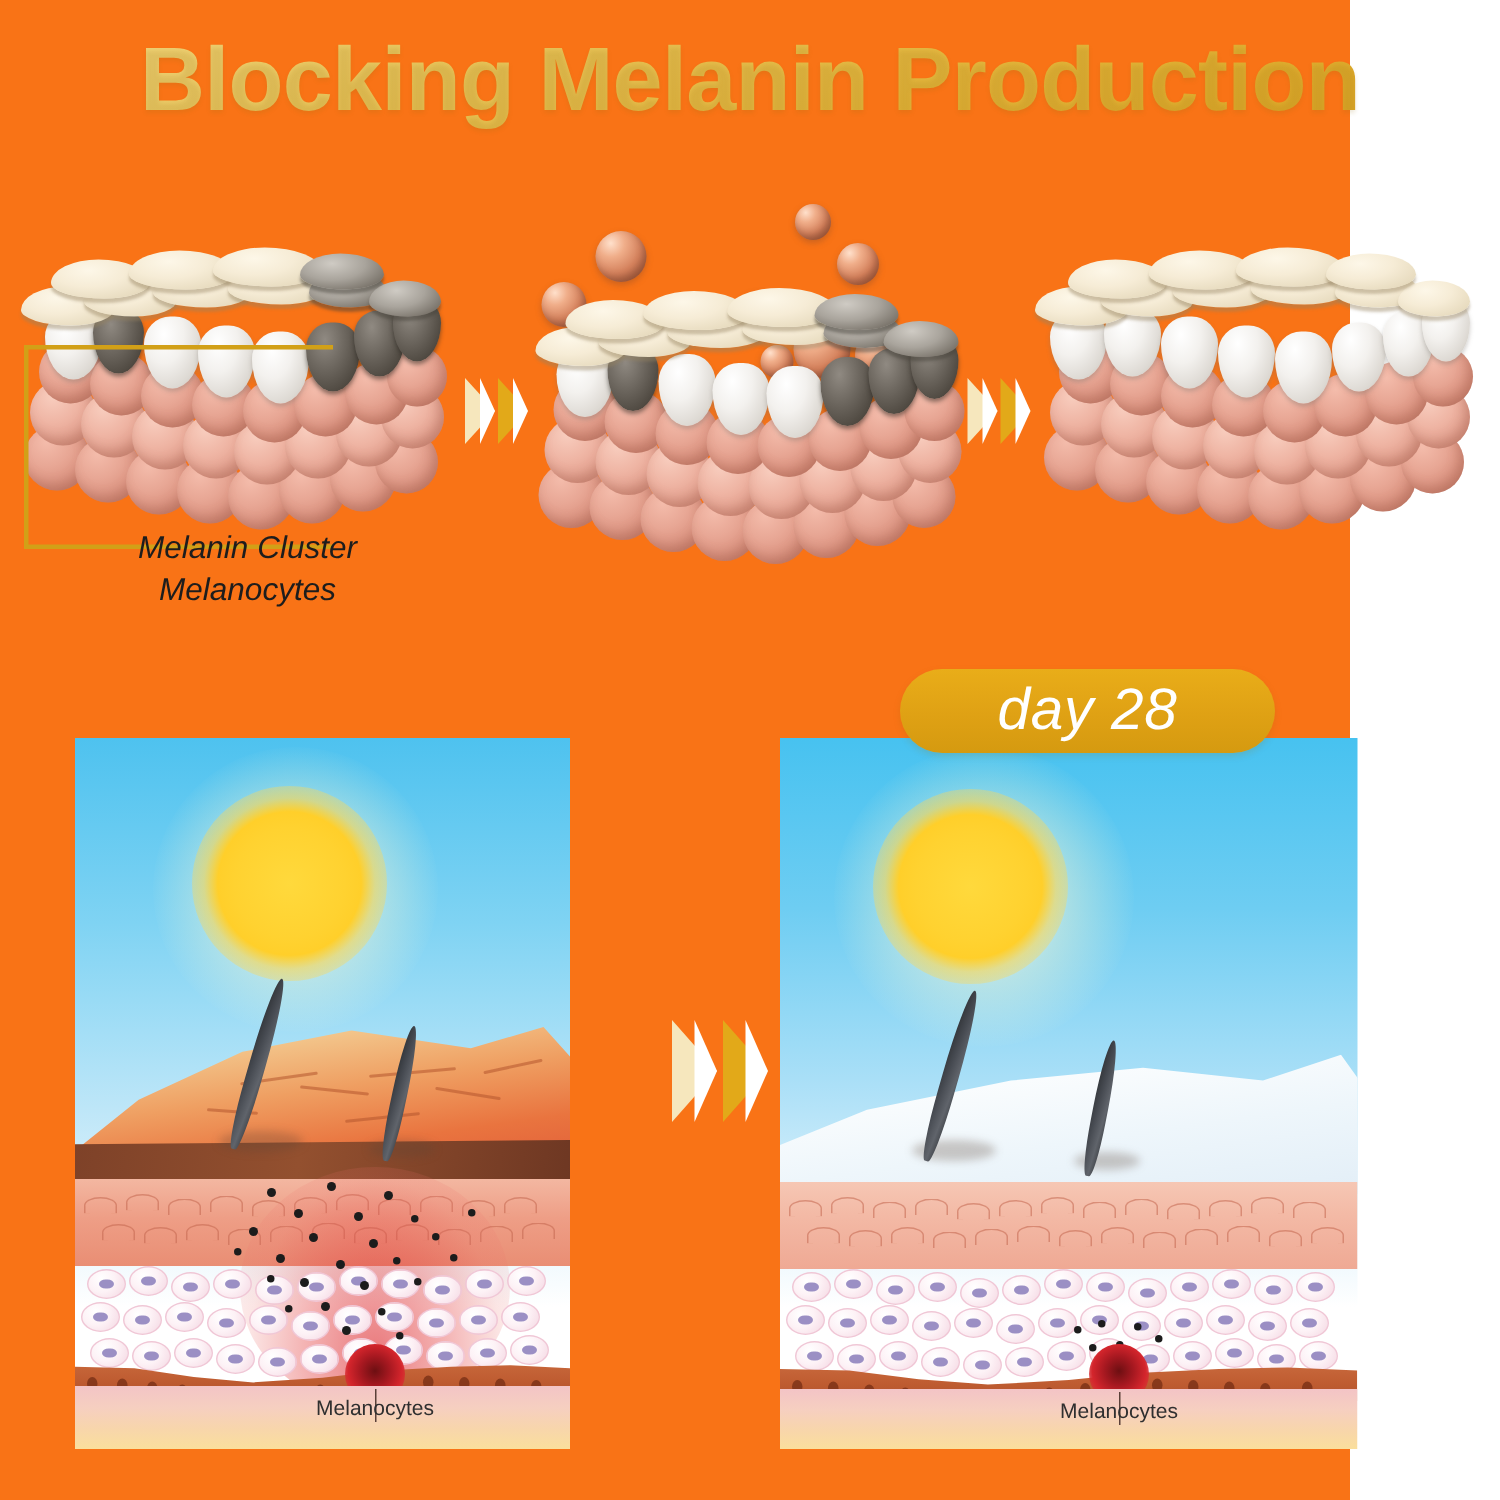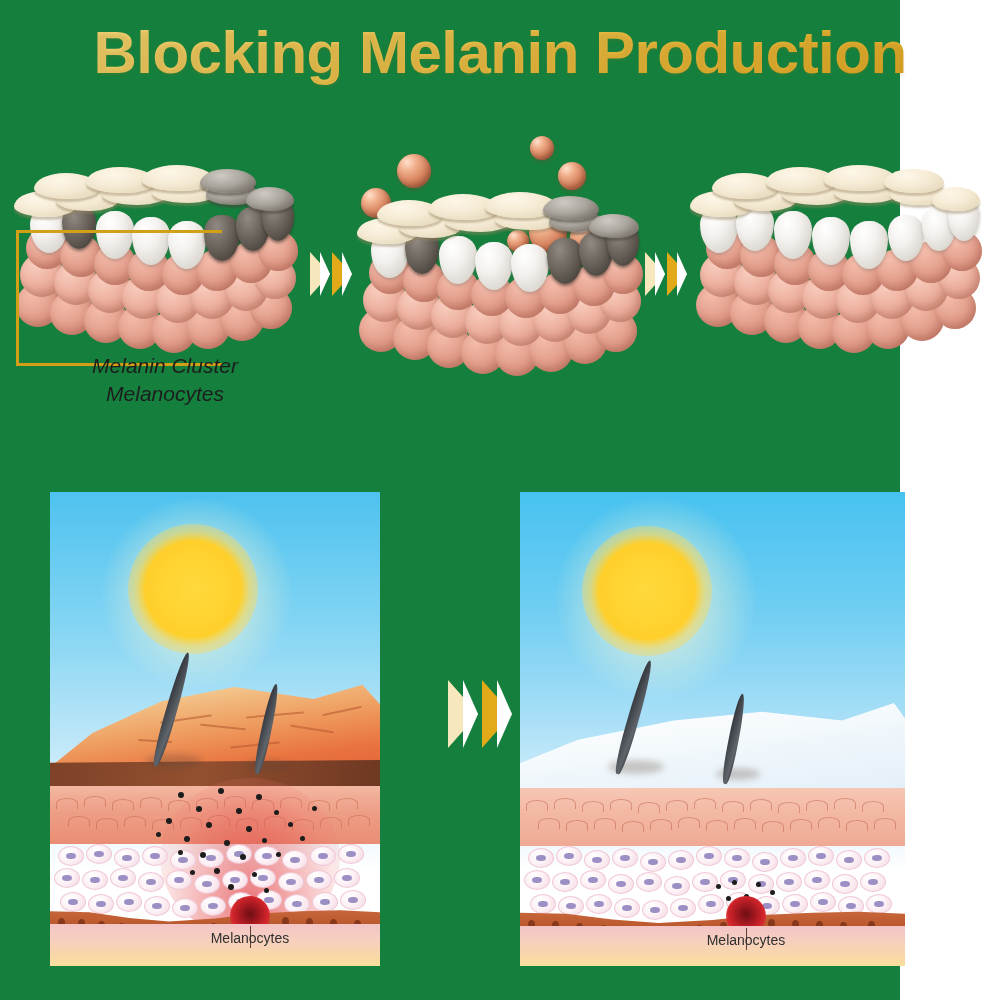--- a/index.html
+++ b/index.html
@@ -2,21 +2,21 @@
 <html><head>
 <meta charset="utf-8">
 <title>Blocking Melanin Production</title>
 <style>
   * { margin:0; padding:0; box-sizing:border-box; }
   html,body{
     width:1000px; height:1000px; overflow:hidden;
     background:#ffffff;
     font-family:"Liberation Sans", sans-serif;
   }
-  #page{ position:relative; width:900px; height:1000px; background:#15803d; }
+  #page{ position:relative; width:900px; height:1000px; background:#f97316; }
 
   
   .title{
     position:absolute; left:0; top:18px; width:1000px;
     text-align:center;
     font-size:60px; font-weight:bold; letter-spacing:-0.5px;
     background:linear-gradient(160deg,#f3d882 0%,#e8c55d 28%,#e3b43a 62%,#d9a11f 100%);
     -webkit-background-clip:text; background-clip:text;
     -webkit-text-fill-color:transparent; color:#e0b02c;
     text-shadow:0 2px 3px rgba(150,110,20,.16);
@@ -395,20 +395,23 @@
         <div class="plate" style="left:200px;top:16px; width:56px; height:24px;"></div>
         <div class="plate" style="left:242px;top:22px; width:48px; height:24px;"></div>
         <div class="plate" style="left:22px; top:8px;  width:66px; height:26px;"></div>
         <div class="plate" style="left:76px; top:2px;  width:70px; height:26px;"></div>
         <div class="plate" style="left:134px;top:0px;  width:72px; height:26px;"></div>
         <div class="plate" style="left:194px;top:4px;  width:60px; height:24px;"></div>
       </div>
     </div>
   </div>
 
+  <div class="badge" style="left:600px; top:446px; width:250px;">
+    <span>day 28</span>
+  </div>
 
   <div class="panel" style="left:50px; top:492px; width:330px; height:474px;">
 
     <div class="sunglow" style="left:52px; top:6px; width:190px; height:190px;"></div>
     <div class="sun" style="left:78px; top:32px; width:130px; height:130px;"></div>
 
     <div class="surf1" style="left:-6px; top:188px; width:346px; height:118px;"></div>
     <div class="surf1side" style="left:-6px; top:268px; width:346px; height:28px; clip-path:polygon(0% 10%,100% 0%,100% 100%,0% 100%);"></div>
 
     <div class="crack" style="left:110px;top:226px;width:52px;height:2px;transform:rotate(-8deg);"></div>

